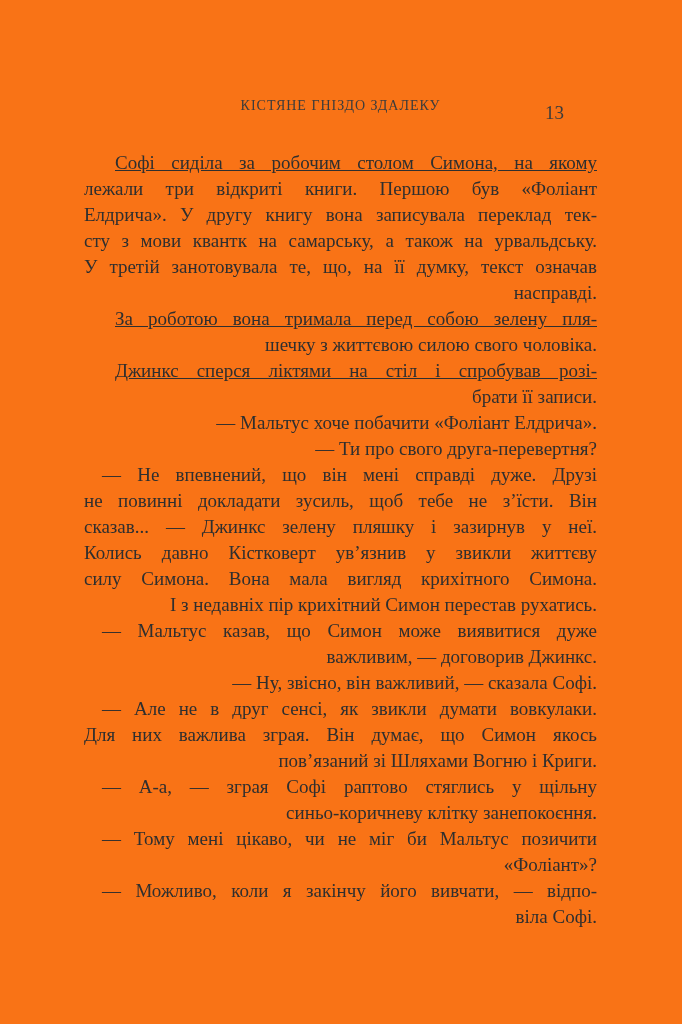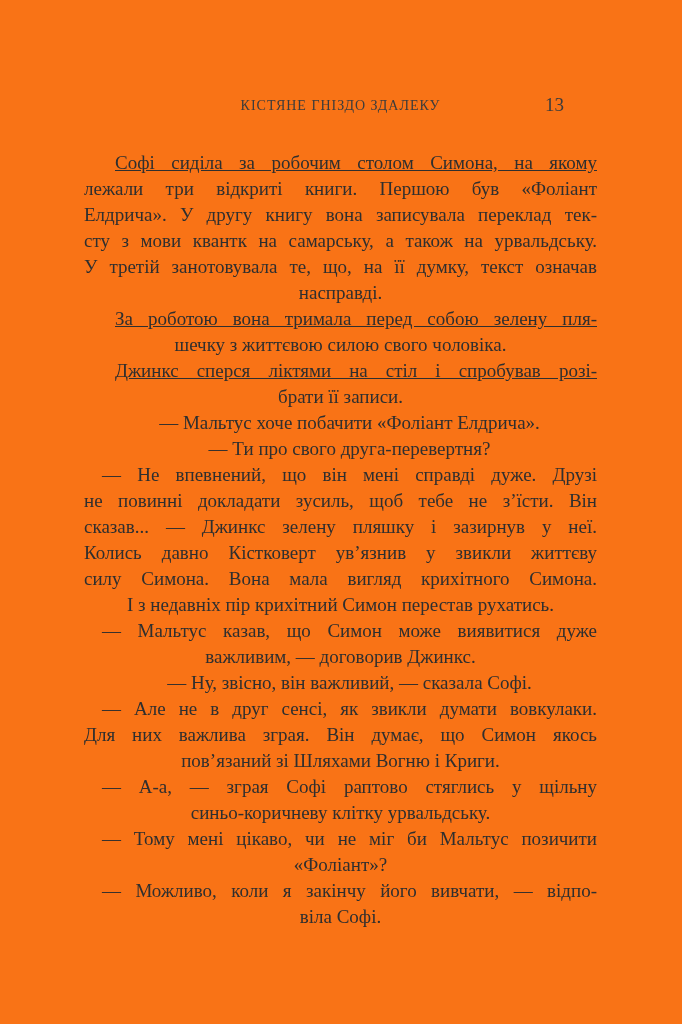--- a/index.html
+++ b/index.html
@@ -31,39 +31,39 @@
     top: 4px;
     text-align: center;
     font-size: 14px;
     letter-spacing: 1px;
     color: #3c3c3c;
     white-space: nowrap;
   }
   .page-number {
     position: absolute;
     right: 33px;
-    top: 0;
+    top: 8px;
     font-size: 19px;
     color: #3c3c3c;
   }
   .text-block {
     position: absolute;
     top: 150px;
     left: 84px;
     width: 513px;
     font-size: 19px;
   }
   .paragraph {
     margin: 0;
     padding: 0;
   }
   .line {
     height: 26px;
     line-height: 26px;
-    text-align: center;
+    text-align: right;
     white-space: normal;
     overflow: hidden;
   }
   .line.just {
     text-align: justify;
     text-align-last: justify;
   }
   .line.indent-plain {
     padding-left: 31px;
     text-decoration: underline;
@@ -118,21 +118,21 @@
       <div class="paragraph">
         <div class="line indent-dash">— Ну, звісно, він важливий, — сказала Софі.</div>
       </div>
       <div class="paragraph">
         <div class="line indent-dash just">— Але не в друг сенсі, як звикли думати вовкулаки.</div>
         <div class="line just">Для них важлива зграя. Він думає, що Симон якось</div>
         <div class="line">пов’язаний зі Шляхами Вогню і Криги.</div>
       </div>
       <div class="paragraph">
         <div class="line indent-dash just">— А-а, — зграя Софі раптово стяглись у щільну</div>
-        <div class="line">синьо-коричневу клітку урвальдську.</div>
+        <div class="line">синьо-коричневу клітку занепокоєння.</div>
       </div>
       <div class="paragraph">
         <div class="line indent-dash just">— Тому мені цікаво, чи не міг би Мальтус позичити</div>
         <div class="line">«Фоліант»?</div>
       </div>
       <div class="paragraph">
         <div class="line indent-dash just">— Можливо, коли я закінчу його вивчати, — відпо-</div>
         <div class="line">віла Софі.</div>
       </div>
     </main>

